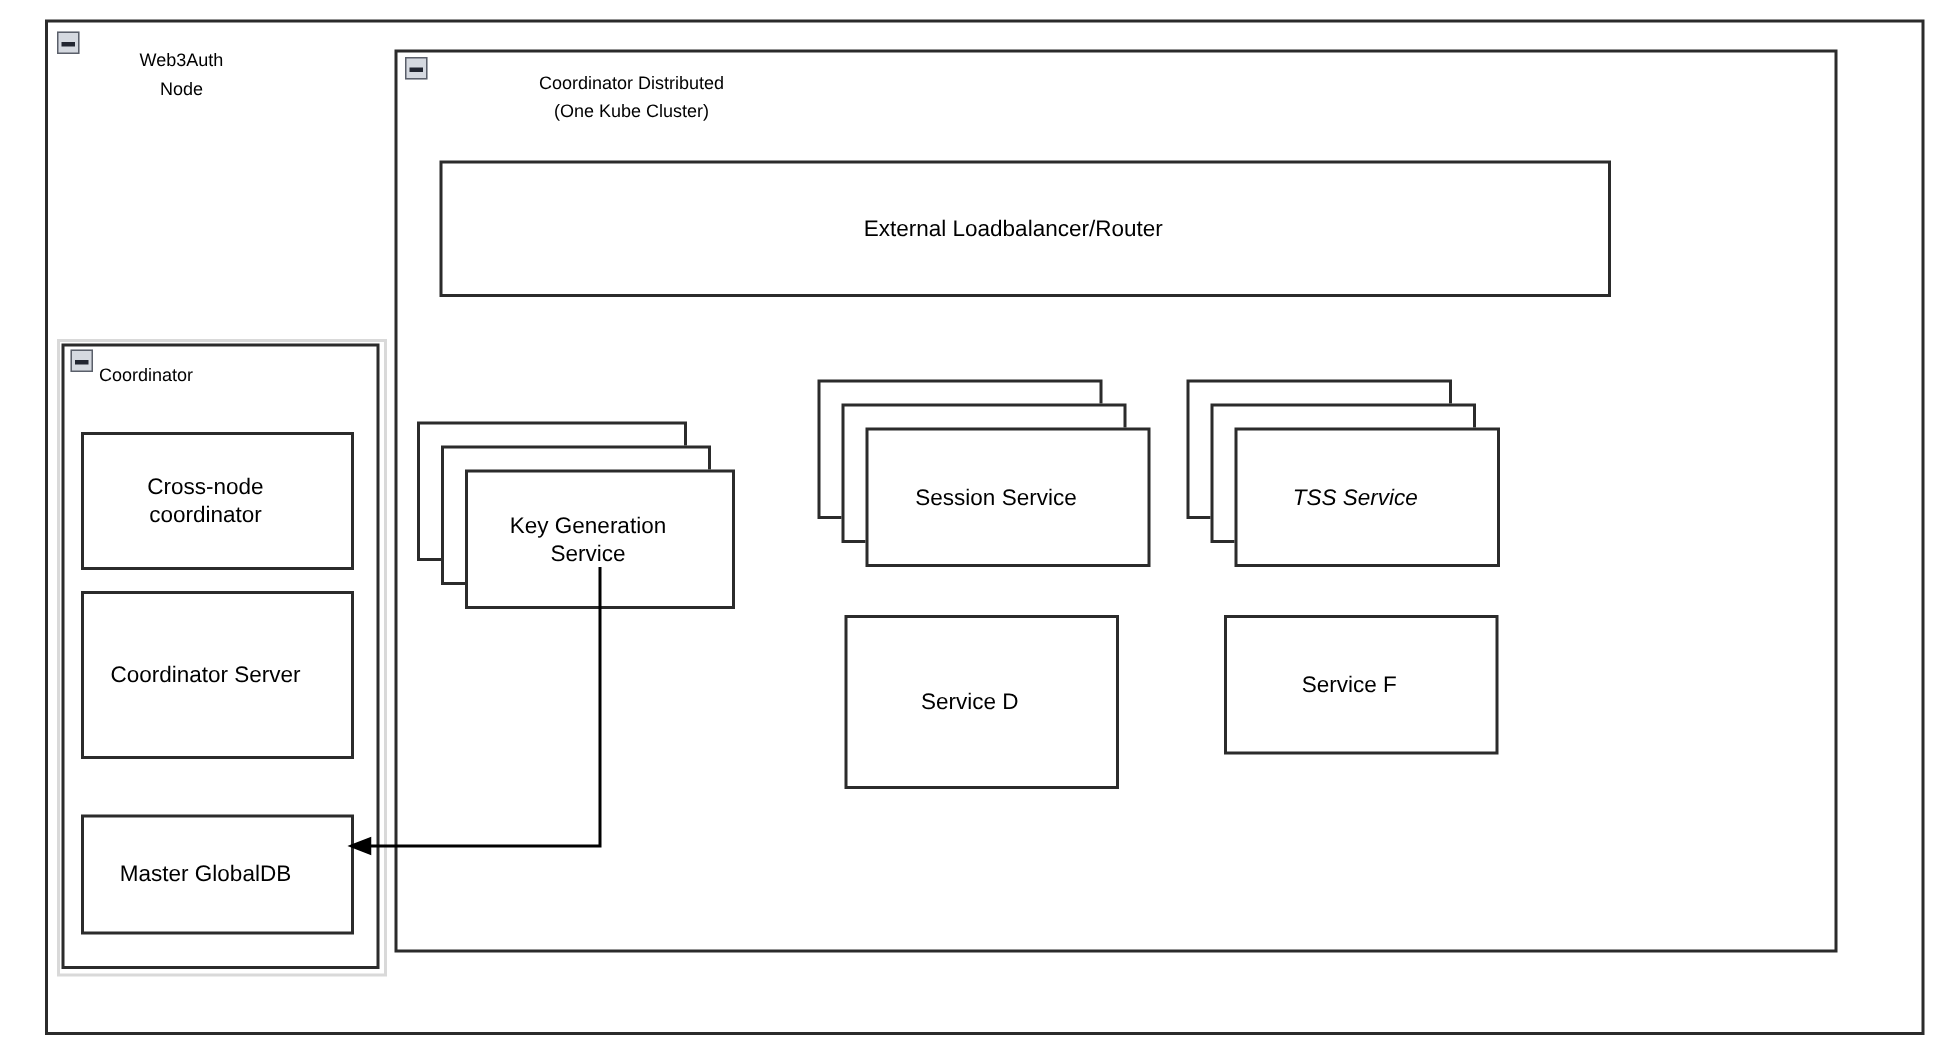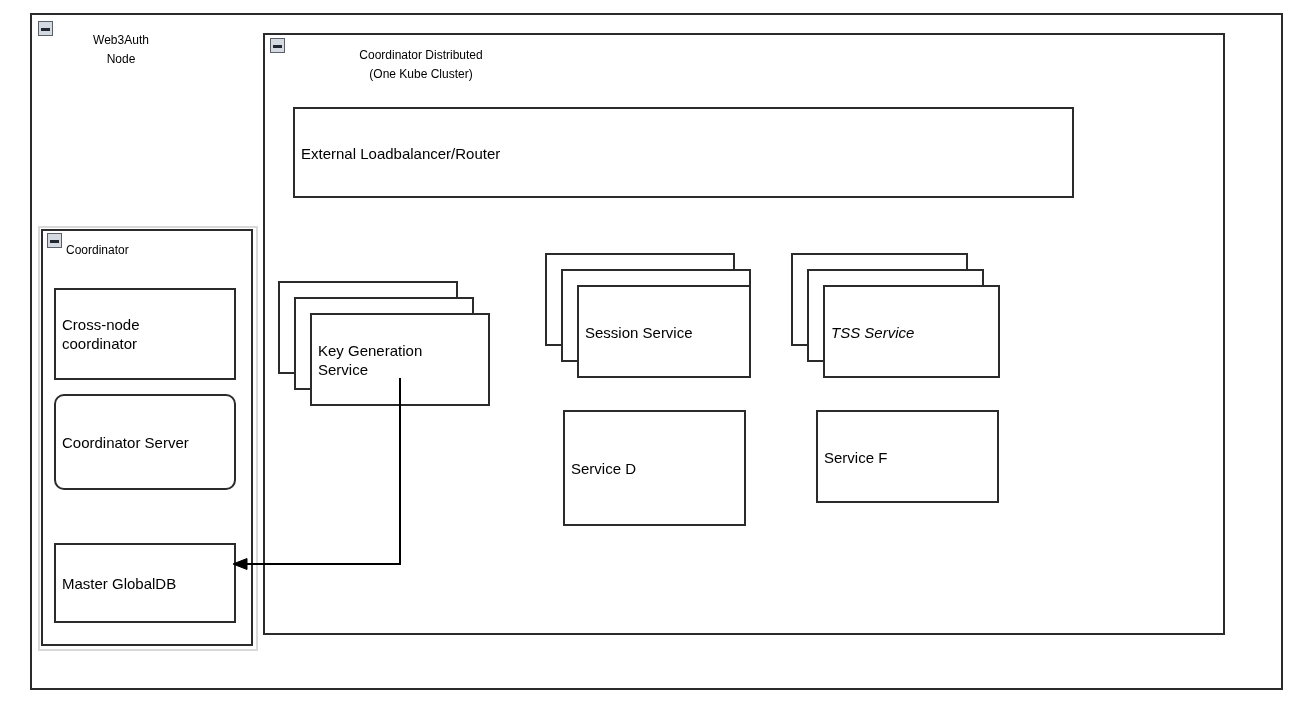--- a/index.html
+++ b/index.html
@@ -40,20 +40,21 @@
     line-height: 19px;
     white-space: pre-line;
     text-align: center;
   }
   .node-label {
     position: absolute;
     left: 0;
     right: 16px;
     top: 50%;
     transform: translateY(-50%);
+    text-align: center;
     color: #000000;
     font-size: 15px;
     line-height: 19px;
     white-space: pre-line;
     padding: 0 6px;
     box-sizing: border-box;
   }
 
   
   .collapse-icon {
@@ -133,21 +134,21 @@
     <div class="card back1" style="width:180px; height:93px;"></div>
     <div class="card front" style="width:180px; height:93px;">
       <div class="node-label">Key Generation
 Service</div>
     </div>
   </div>
 
   <div class="stack" style="left:545px; top:253px; width:222px; height:125px;">
     <div class="card back2" style="width:190px; height:93px;"></div>
     <div class="card back1" style="width:190px; height:93px;"></div>
-    <div class="card front" style="width:174px; height:93px;">
+    <div class="card front" style="width:190px; height:93px;">
       <div class="node-label">Session Service</div>
     </div>
   </div>
 
   <div class="stack" style="left:791px; top:253px; width:209px; height:159px;font-style:italic;">
     <div class="card back2" style="width:177px; height:93px;"></div>
     <div class="card back1" style="width:177px; height:93px;"></div>
     <div class="card front" style="width:177px; height:93px;">
       <div class="node-label">TSS Service</div>
     </div>
@@ -167,21 +168,21 @@
 
   <div class="collapse-icon" style="left:47px; top:233px;"></div>
 
   <div class="label" style="left:66px; top:241px; width:120px; text-align:left;">Coordinator</div>
 
   <div class="node" style="left:54px; top:288px; width:182px; height:92px;">
     <div class="node-label">Cross-node
 coordinator</div>
   </div>
 
-  <div class="node" style="left:54px; top:394px; width:182px; height:96px;border-radius:10px;">
+  <div class="node" style="left:54px; top:394px; width:182px; height:112px;">
     <div class="node-label">Coordinator Server</div>
   </div>
 
   <div class="node" style="left:54px; top:543px; width:182px; height:80px;">
     <div class="node-label">Master GlobalDB</div>
   </div>
 
   <svg class="edge" style="left:0; top:0; width:1302px; height:708px;" viewBox="0 0 1302 708" xmlns="http://www.w3.org/2000/svg">
     <path d="M 400 378 L 400 564 L 243 564" fill="none" stroke="#000000" stroke-width="2"></path>
     <path d="M 233 564 L 247 558.5 L 247 569.5 Z" fill="#000000" stroke="#000000" stroke-width="1"></path>

